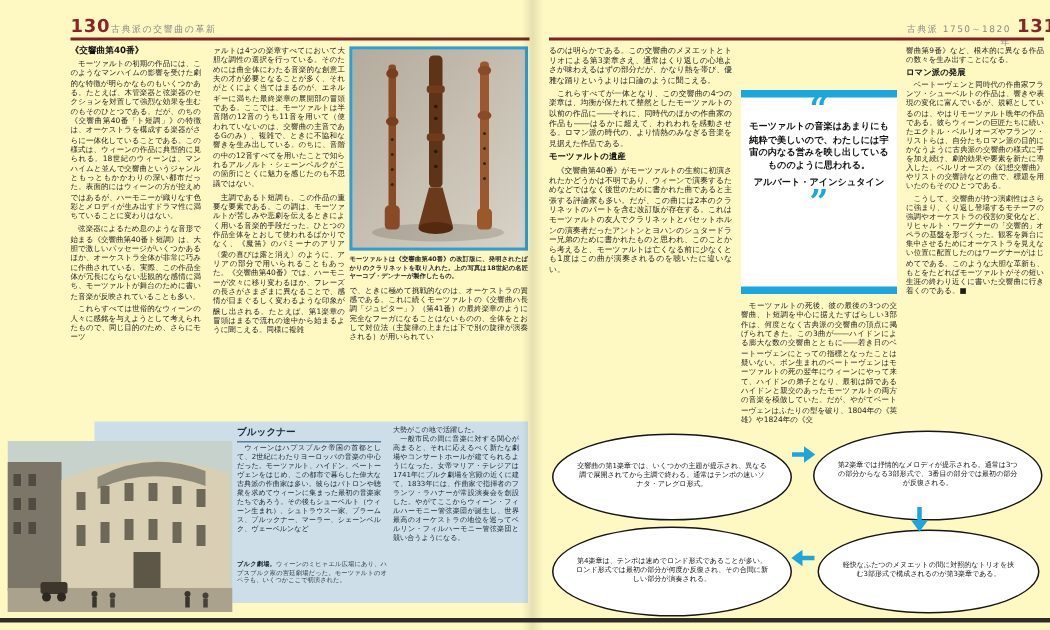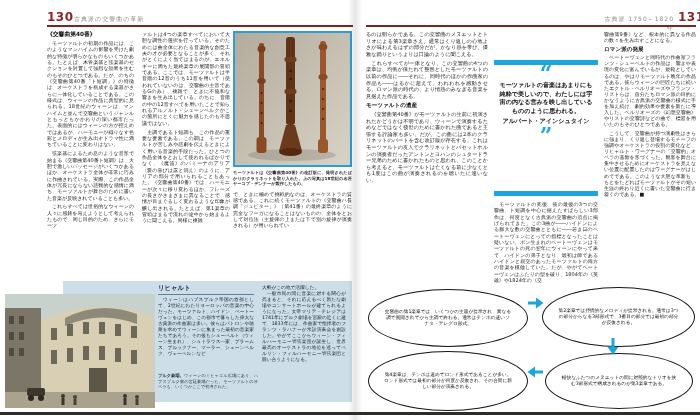--- a/index.html
+++ b/index.html
@@ -1,16 +1,16 @@
 <!DOCTYPE html>
 <html><head>
 <meta charset="utf-8">
 <style>
   html,body{margin:0;padding:0;background:#e3e1dc;}
-  .spread{position:relative;width:700px;height:420px;background:#ffffff;overflow:hidden;
+  .spread{position:relative;width:700px;height:420px;background:#fef9c3;overflow:hidden;
           font-family:"DejaVu Sans",sans-serif;color:#1c1c1c;}
   .abs{position:absolute;}
   
   .pgno{font-size:12px;font-weight:bold;color:#8a2426;letter-spacing:0.5px;}
   .runhead{font-size:6px;color:#8a8a86;letter-spacing:1px;}
   .hrule{height:1.6px;background:#7d2422;}
   
   .col{font-size:5px;line-height:6.35px;text-align:justify;word-break:break-all;}
   .col p{margin:0 0 2.5px 0;}
   .subhead{font-size:5.6px;font-weight:bold;margin:3px 0 2px 0;color:#111;}
@@ -99,21 +99,21 @@
           <circle cx="88" cy="66" r="1" fill="#3a2210"></circle>
         <circle cx="88" cy="76" r="1" fill="#3a2210"></circle>
           <circle cx="88" cy="86" r="1" fill="#3a2210"></circle>
       </svg>
     </div>
     <div class="inst-caption">モーツァルトは《交響曲第40番》の改訂版に、発明されたばかりのクラリネットを取り入れた。上の写真は18世紀の名匠ヤーコプ・デンナーが製作したもの。</div>
     <div class="photo-para">で、ときに極めて挑戦的なのは、オーケストラの質感である。これに続くモーツァルトの《交響曲ハ長調「ジュピター」》（第41番）の最終楽章のように完全なフーガになることはないものの、全体をとおして対位法（主旋律の上または下で別の旋律が演奏される）が用いられてい</div>
   </div>
 
   <div class="abs music-box" style="left:63px;top:281px;width:289px;height:121px;">
-    <div class="abs mb-title" style="left:95px;top:3px;">リヒャルト</div>
+    <div class="abs mb-title" style="left:95px;top:3px;">ブルックナー</div>
     <div class="abs mb-rule" style="left:95px;top:13px;width:96px;"></div>
     <div class="abs mb-col" style="left:95px;top:16px;width:96px;">　ウィーンはハプスブルク帝国の首都として、2世紀にわたりヨーロッパの音楽の中心だった。モーツァルト、ハイドン、ベートーヴェンをはじめ、この都市で暮らした偉大な古典派の作曲家は多い。彼らはパトロンや聴衆を求めてウィーンに集まった最初の音楽家たちであろう。その後もシューベルト（ウィーン生まれ）、シュトラウス一家、ブラームス、ブルックナー、マーラー、シェーンベルク、ヴェーベルンなど</div>
     <div class="abs mb-col" style="left:199px;top:4px;width:84px;">
       <p style="margin:0;">大勢がこの地で活躍した。</p>
       <p style="margin:0;">　一般市民の間に音楽に対する関心が高まると、それに応えるべく新たな劇場やコンサートホールが建てられるようになった。女帝マリア・テレジアは1741年にブルク劇場を宮殿の近くに建て、1833年には、作曲家で指揮者のフランツ・ラハナーが常設演奏会を創設した。やがてここからウィーン・フィルハーモニー管弦楽団が誕生し、世界最高のオーケストラの地位を巡ってベルリン・フィルハーモニー管弦楽団と競い合うようになる。</p>
     </div>
     <div class="abs mb-caption" style="left:95px;top:92px;width:100px;">
       <b>ブルク劇場。</b><span>ウィーンのミヒャエル広場にあり、ハプスブルク家の宮廷劇場だった。モーツァルトのオペラも、いくつかここで初演された。</span>
     </div>
   </div>

